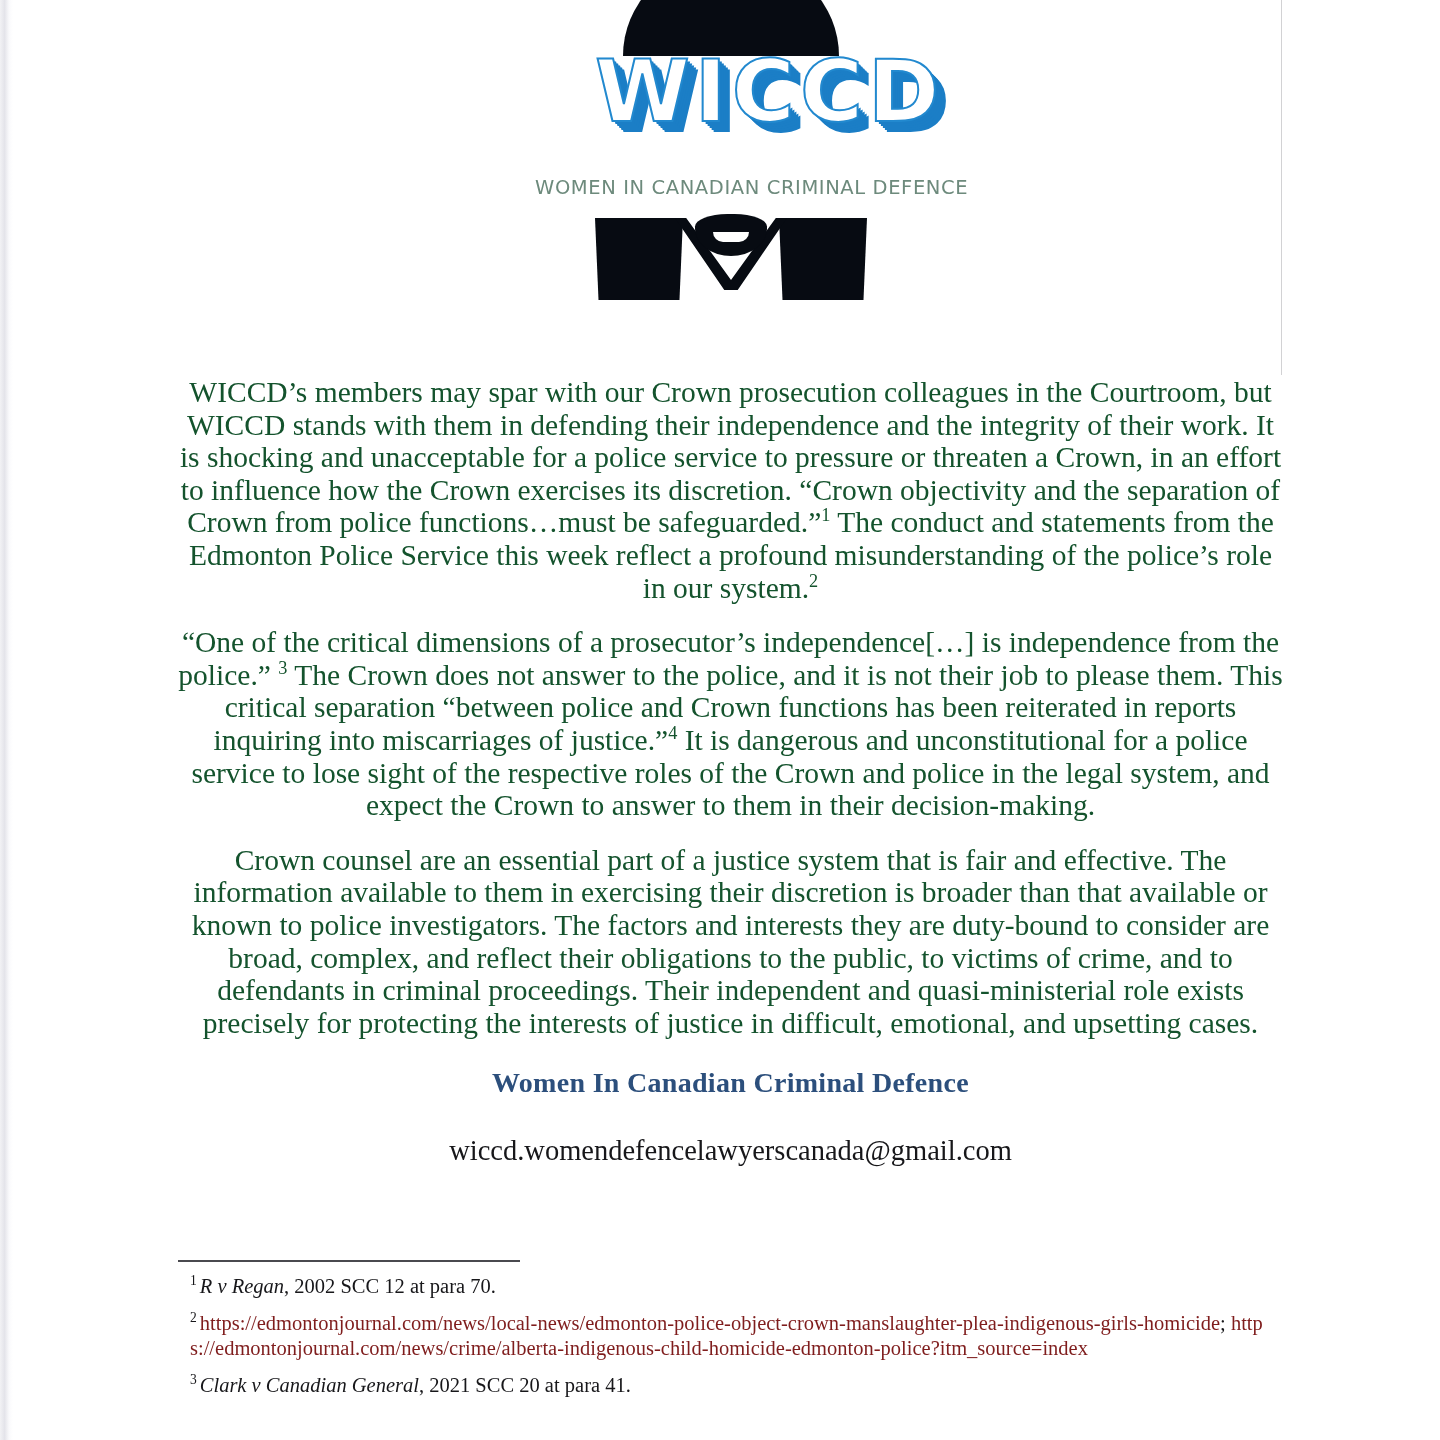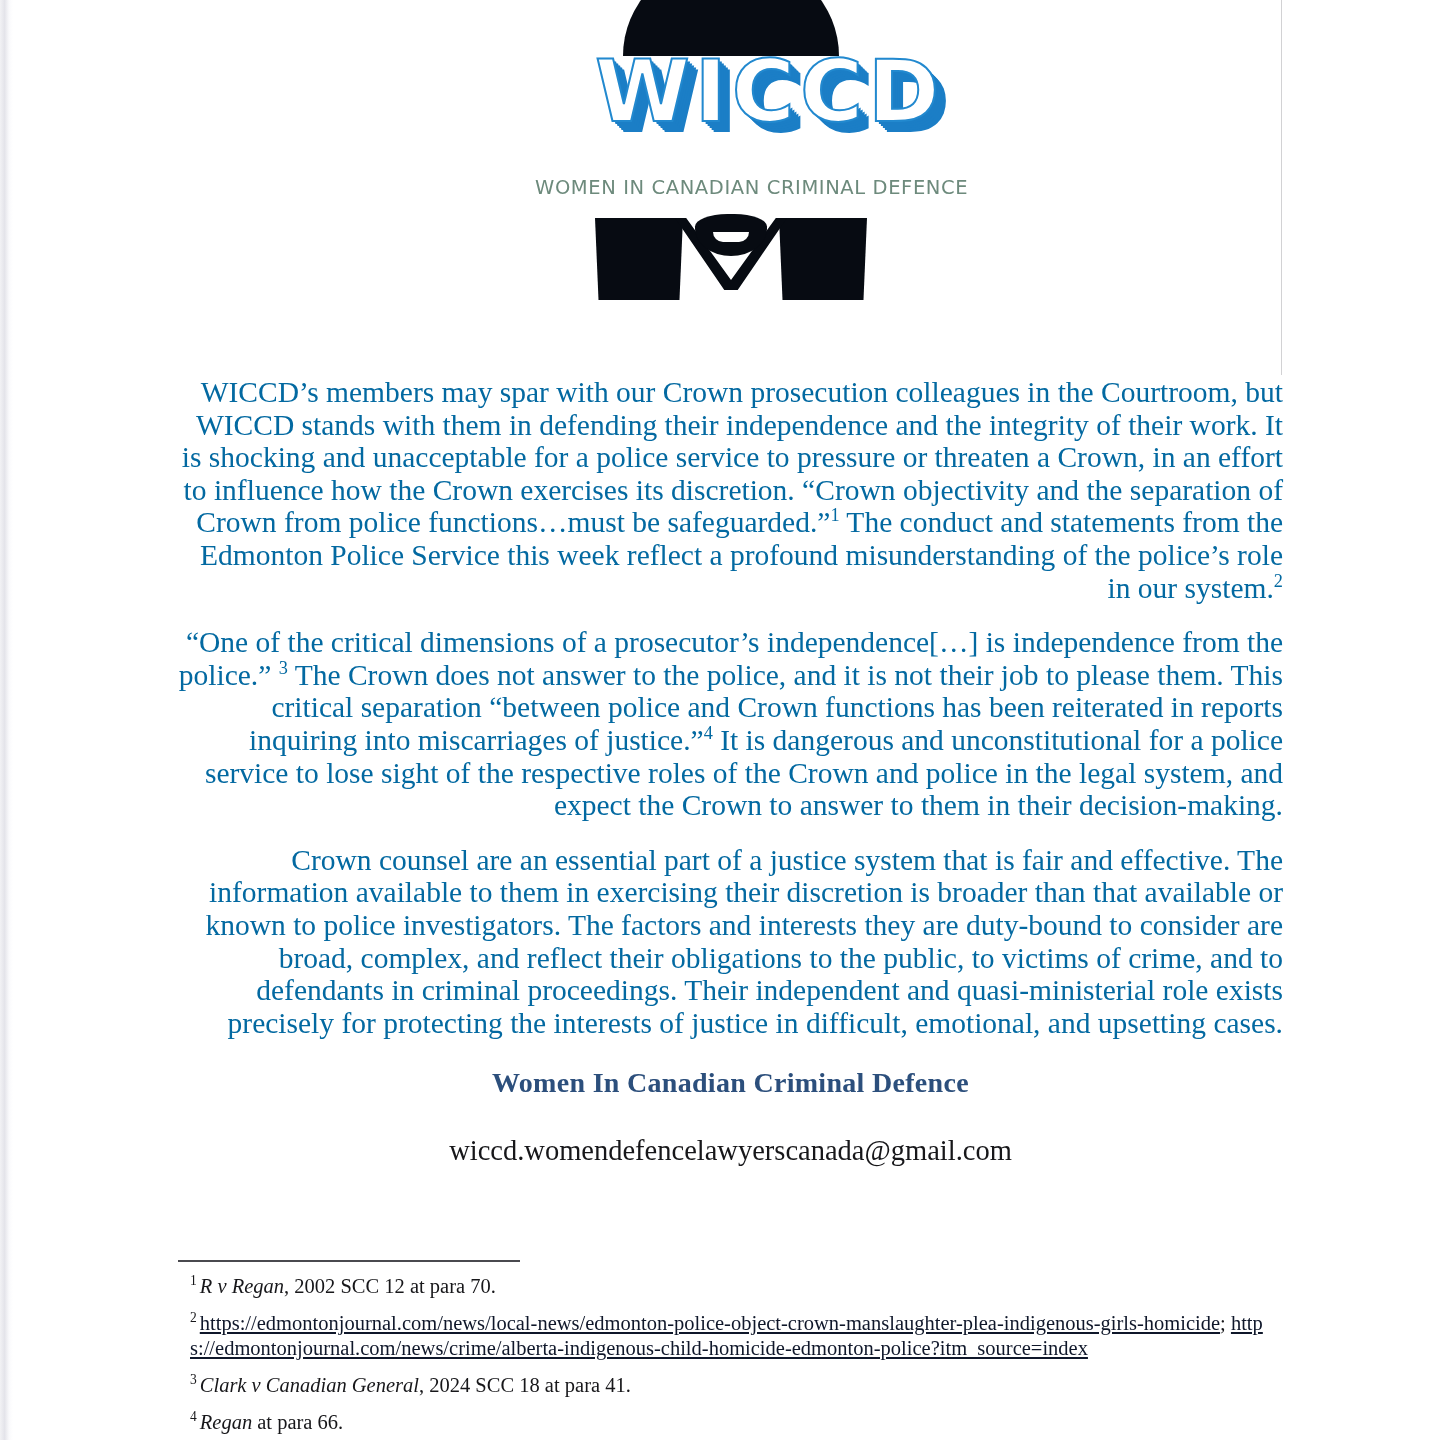--- a/index.html
+++ b/index.html
@@ -143,23 +143,23 @@
   
   .body-text {
     position: absolute;
     left: 178px;
     top: 376px;
     width: 1105px;
   }
   .para {
     font-size: 29.5px;
     line-height: 32.6px;
-    color: #0369a1;
+    color: #14532d;
     margin: 0 0 22px 0;
-    text-align: right;
+    text-align: center;
   }
   sup.fn {
     font-size: 0.62em;
     vertical-align: super;
     line-height: 0;
   }
 
   .signature {
     margin: 28px 0 0 0;
     text-align: center;
@@ -196,22 +196,21 @@
     white-space: normal;
   }
   .fn-line sup {
     font-size: 0.66em;
     vertical-align: super;
     line-height: 0;
     margin-right: 3px;
   }
   .fn-italic { font-style: italic; }
   .fn-link {
-    color: #0f172a;
-    text-decoration: underline;
+    color: #7f1d1d;
     word-break: break-all;
   }
   .fn-sep { color: #17171a; text-decoration: none; }
 </style>
 </head>
 <body>
 
 <div class="page">
 
   <div class="edge-left"></div>
@@ -243,18 +242,17 @@
     <p class="email">wiccd.womendefencelawyerscanada@gmail.com</p>
   </div>
 
   <div class="footnotes">
     <div class="fn-rule"></div>
 
     <p class="fn-line"><sup>1</sup><span class="fn-italic">R v Regan</span><span>, 2002 SCC 12 at para 70.</span></p>
 
     <p class="fn-line"><sup>2</sup><span class="fn-link">https://edmontonjournal.com/news/local-news/edmonton-police-object-crown-manslaughter-plea-indigenous-girls-homicide</span><span class="fn-sep">; </span><span class="fn-link">https://edmontonjournal.com/news/crime/alberta-indigenous-child-homicide-edmonton-police?itm_source=index</span></p>
 
-    <p class="fn-line"><sup>3</sup><span class="fn-italic">Clark v Canadian General</span><span>, 2024 SCC 18 at para 41.</span></p>
-
-    <p class="fn-line"><sup>4</sup><span class="fn-italic">Regan</span><span> at para 66.</span></p>
+    <p class="fn-line"><sup>3</sup><span class="fn-italic">Clark v Canadian General</span><span>, 2021 SCC 20 at para 41.</span></p>
+
   </div>
 
 </div>
 
 </body></html>

